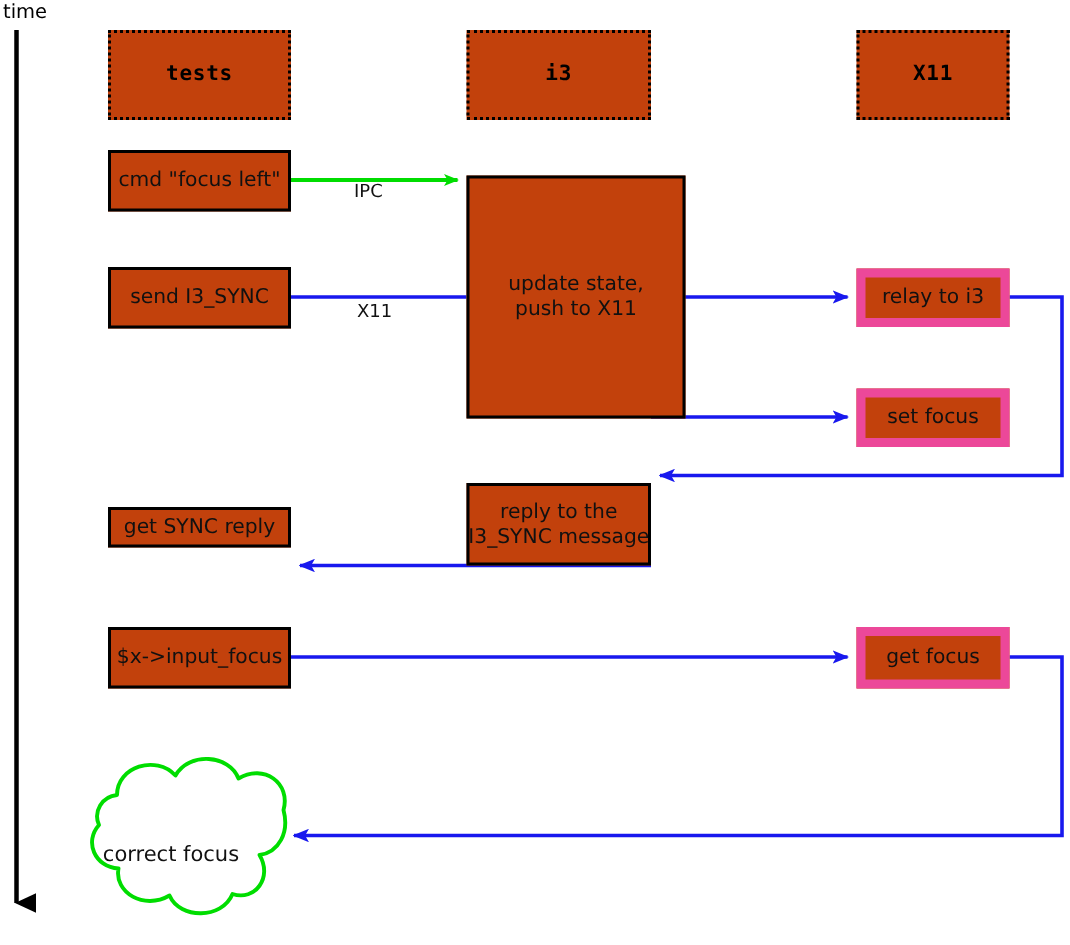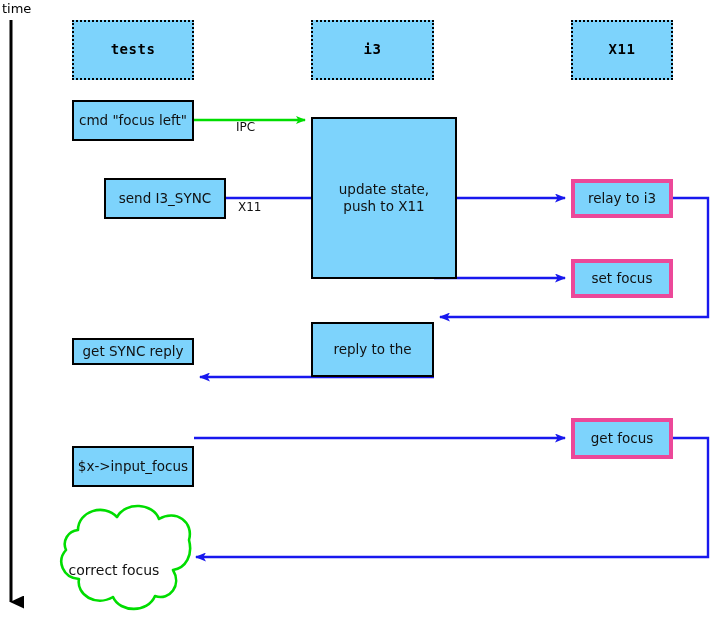--- a/index.html
+++ b/index.html
@@ -24,39 +24,39 @@
     width: 713px;
     height: 630px;
   }
   .node {
     position: absolute;
     box-sizing: border-box;
     display: flex;
     align-items: center;
     justify-content: center;
     text-align: center;
-    background: #7dd3fc;
+    background: #c2410c;
     line-height: 1.25;
     white-space: nowrap;
   }
   .lane-header {
     border: 2px dotted #000000;
     font-weight: bold;
     font-size: 14px;
     font-family: "DejaVu Sans Mono", monospace;
     letter-spacing: 0.5px;
     color: #000000;
   }
   .actor-box {
     border: 2px solid #000000;
     font-size: 13.5px;
     color: #111111;
   }
   .x11-box {
-    border: 4px solid #ec4899;
+    border: 6px solid #ec4899;
     font-size: 13.5px;
     color: #111111;
   }
   .edge-label {
     position: absolute;
     font-size: 12px;
     color: #111111;
     background: transparent;
     white-space: nowrap;
   }
@@ -153,46 +153,47 @@
   </div>
 
   <div class="node lane-header" style="left:571px; top:20px; width:102px; height:60px;">
     <span>X11</span>
   </div>
 
   <div class="node actor-box" style="left:72px; top:100px; width:122px; height:41px;">
     <span>cmd "focus left"</span>
   </div>
 
-  <div class="node actor-box" style="left:72px; top:178px; width:122px; height:41px;margin-left:32px;">
+  <div class="node actor-box" style="left:72px; top:178px; width:122px; height:41px;">
     <span>send I3_SYNC</span>
   </div>
 
   <div class="node actor-box" style="left:311px; top:117px; width:146px; height:162px; flex-direction:column;">
     <span>update state,</span>
     <span>push to X11</span>
   </div>
 
   <div class="node x11-box" style="left:571px; top:179px; width:102px; height:39px;">
     <span>relay to i3</span>
   </div>
 
   <div class="node x11-box" style="left:571px; top:259px; width:102px; height:39px;">
     <span>set focus</span>
   </div>
 
   <div class="node actor-box overflow-text" style="left:311px; top:322px; width:123px; height:55px; flex-direction:column;">
     <span>reply to the</span>
+    <span>I3_SYNC message</span>
   </div>
 
   <div class="node actor-box" style="left:72px; top:338px; width:122px; height:27px;">
     <span>get SYNC reply</span>
   </div>
 
-  <div class="node actor-box" style="left:72px; top:418px; width:122px; height:41px;margin-top:28px;">
+  <div class="node actor-box" style="left:72px; top:418px; width:122px; height:41px;">
     <span>$x-&gt;input_focus</span>
   </div>
 
   <div class="node x11-box" style="left:571px; top:418px; width:102px; height:41px;">
     <span>get focus</span>
   </div>
 
   <div class="cloud-label" style="left:54px; top:562px; width:120px;">correct focus</div>
 
   <div class="edge-label" style="left:236px; top:120px;">IPC</div>

